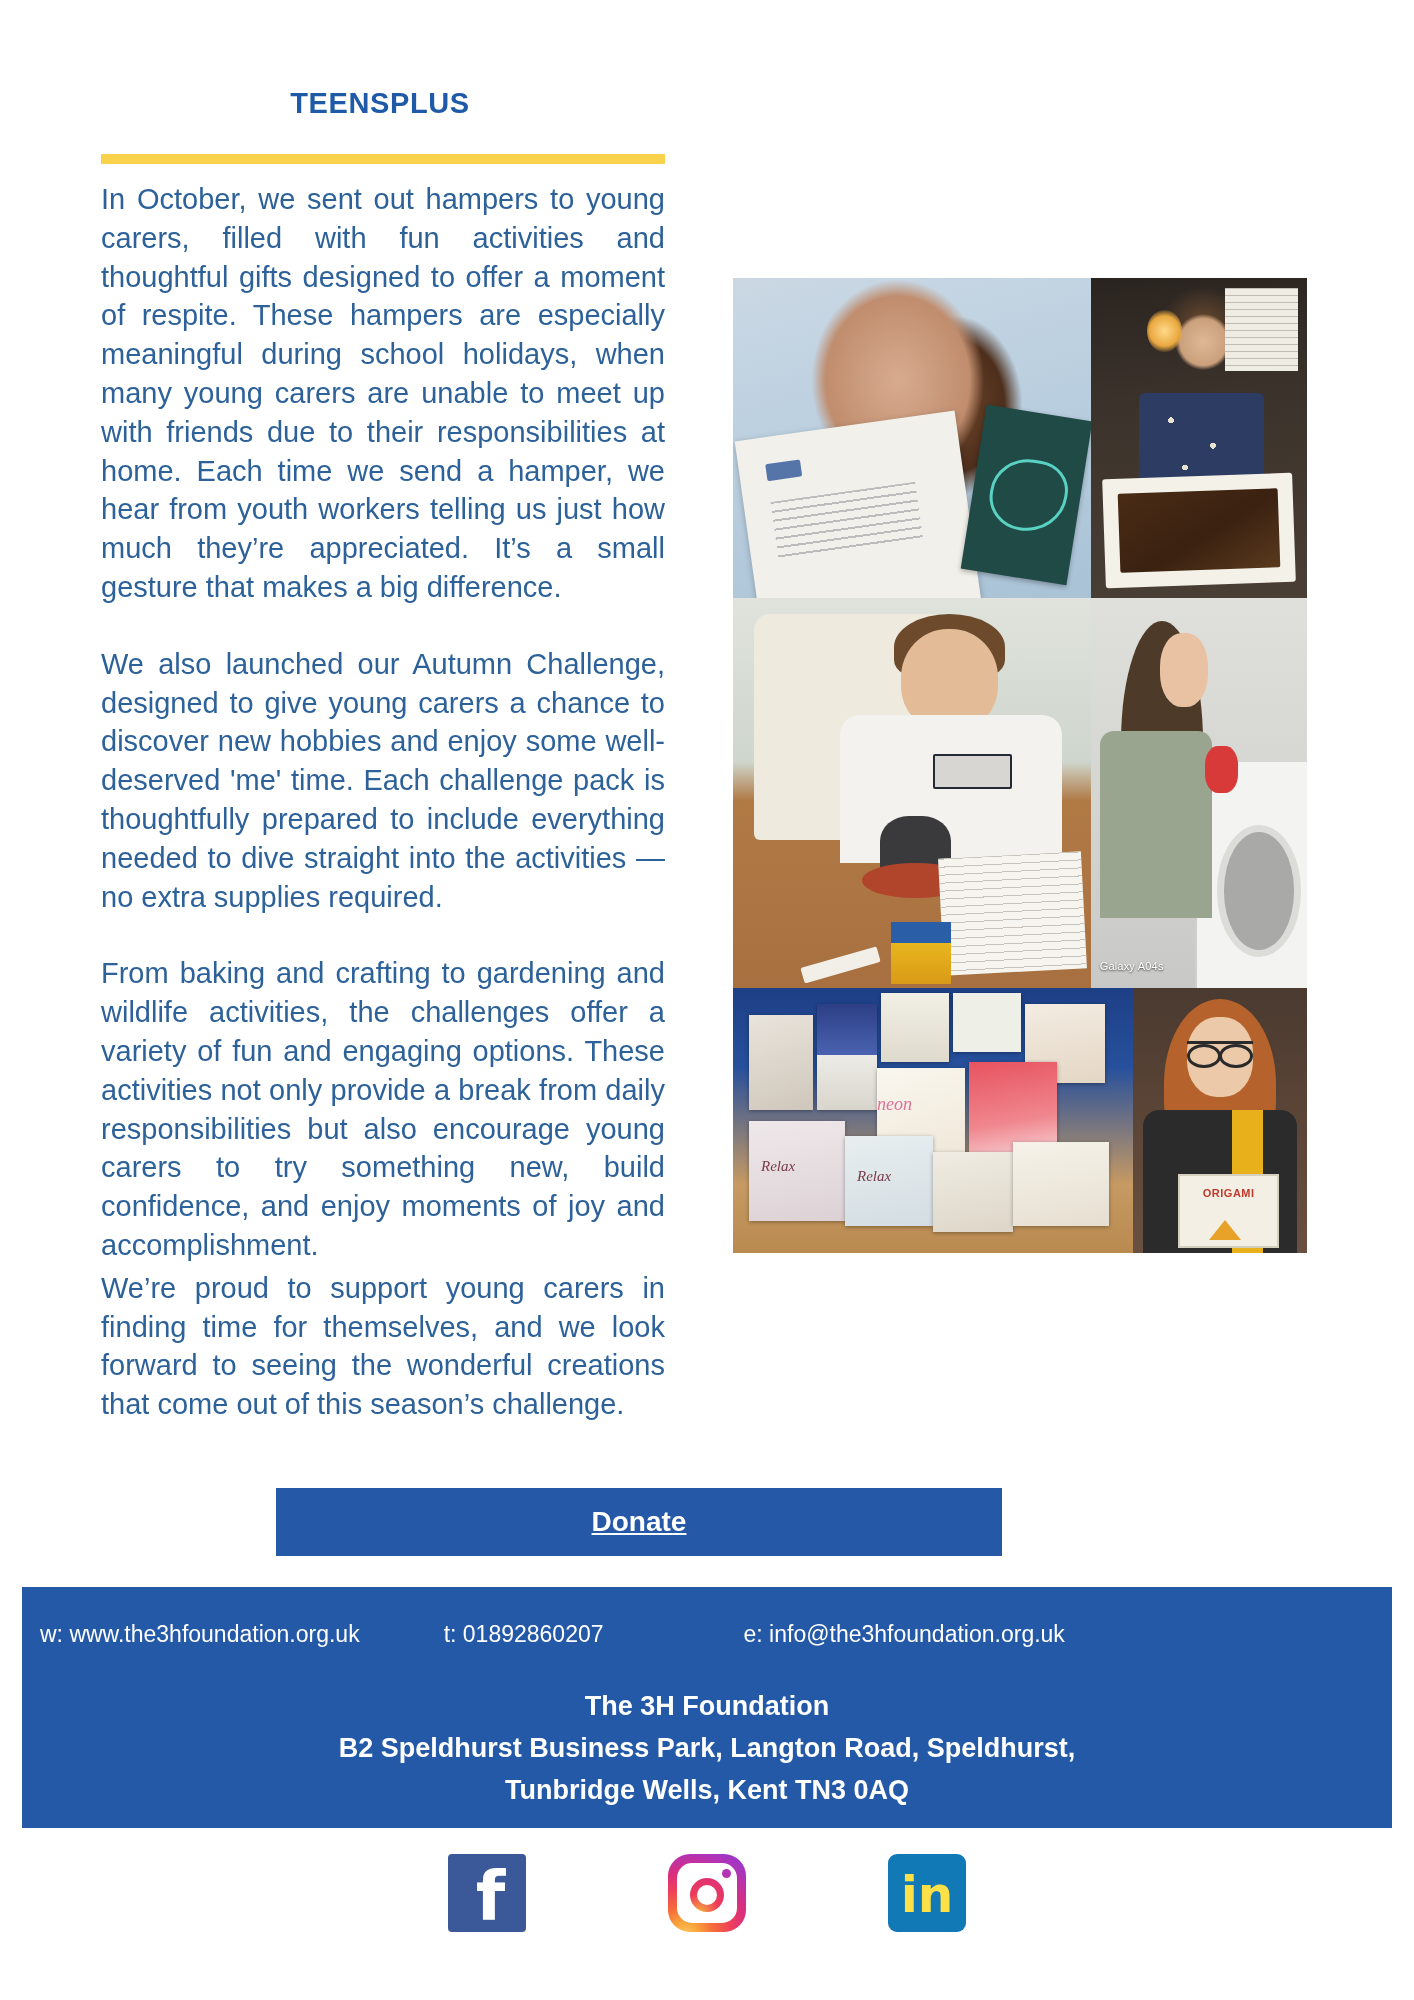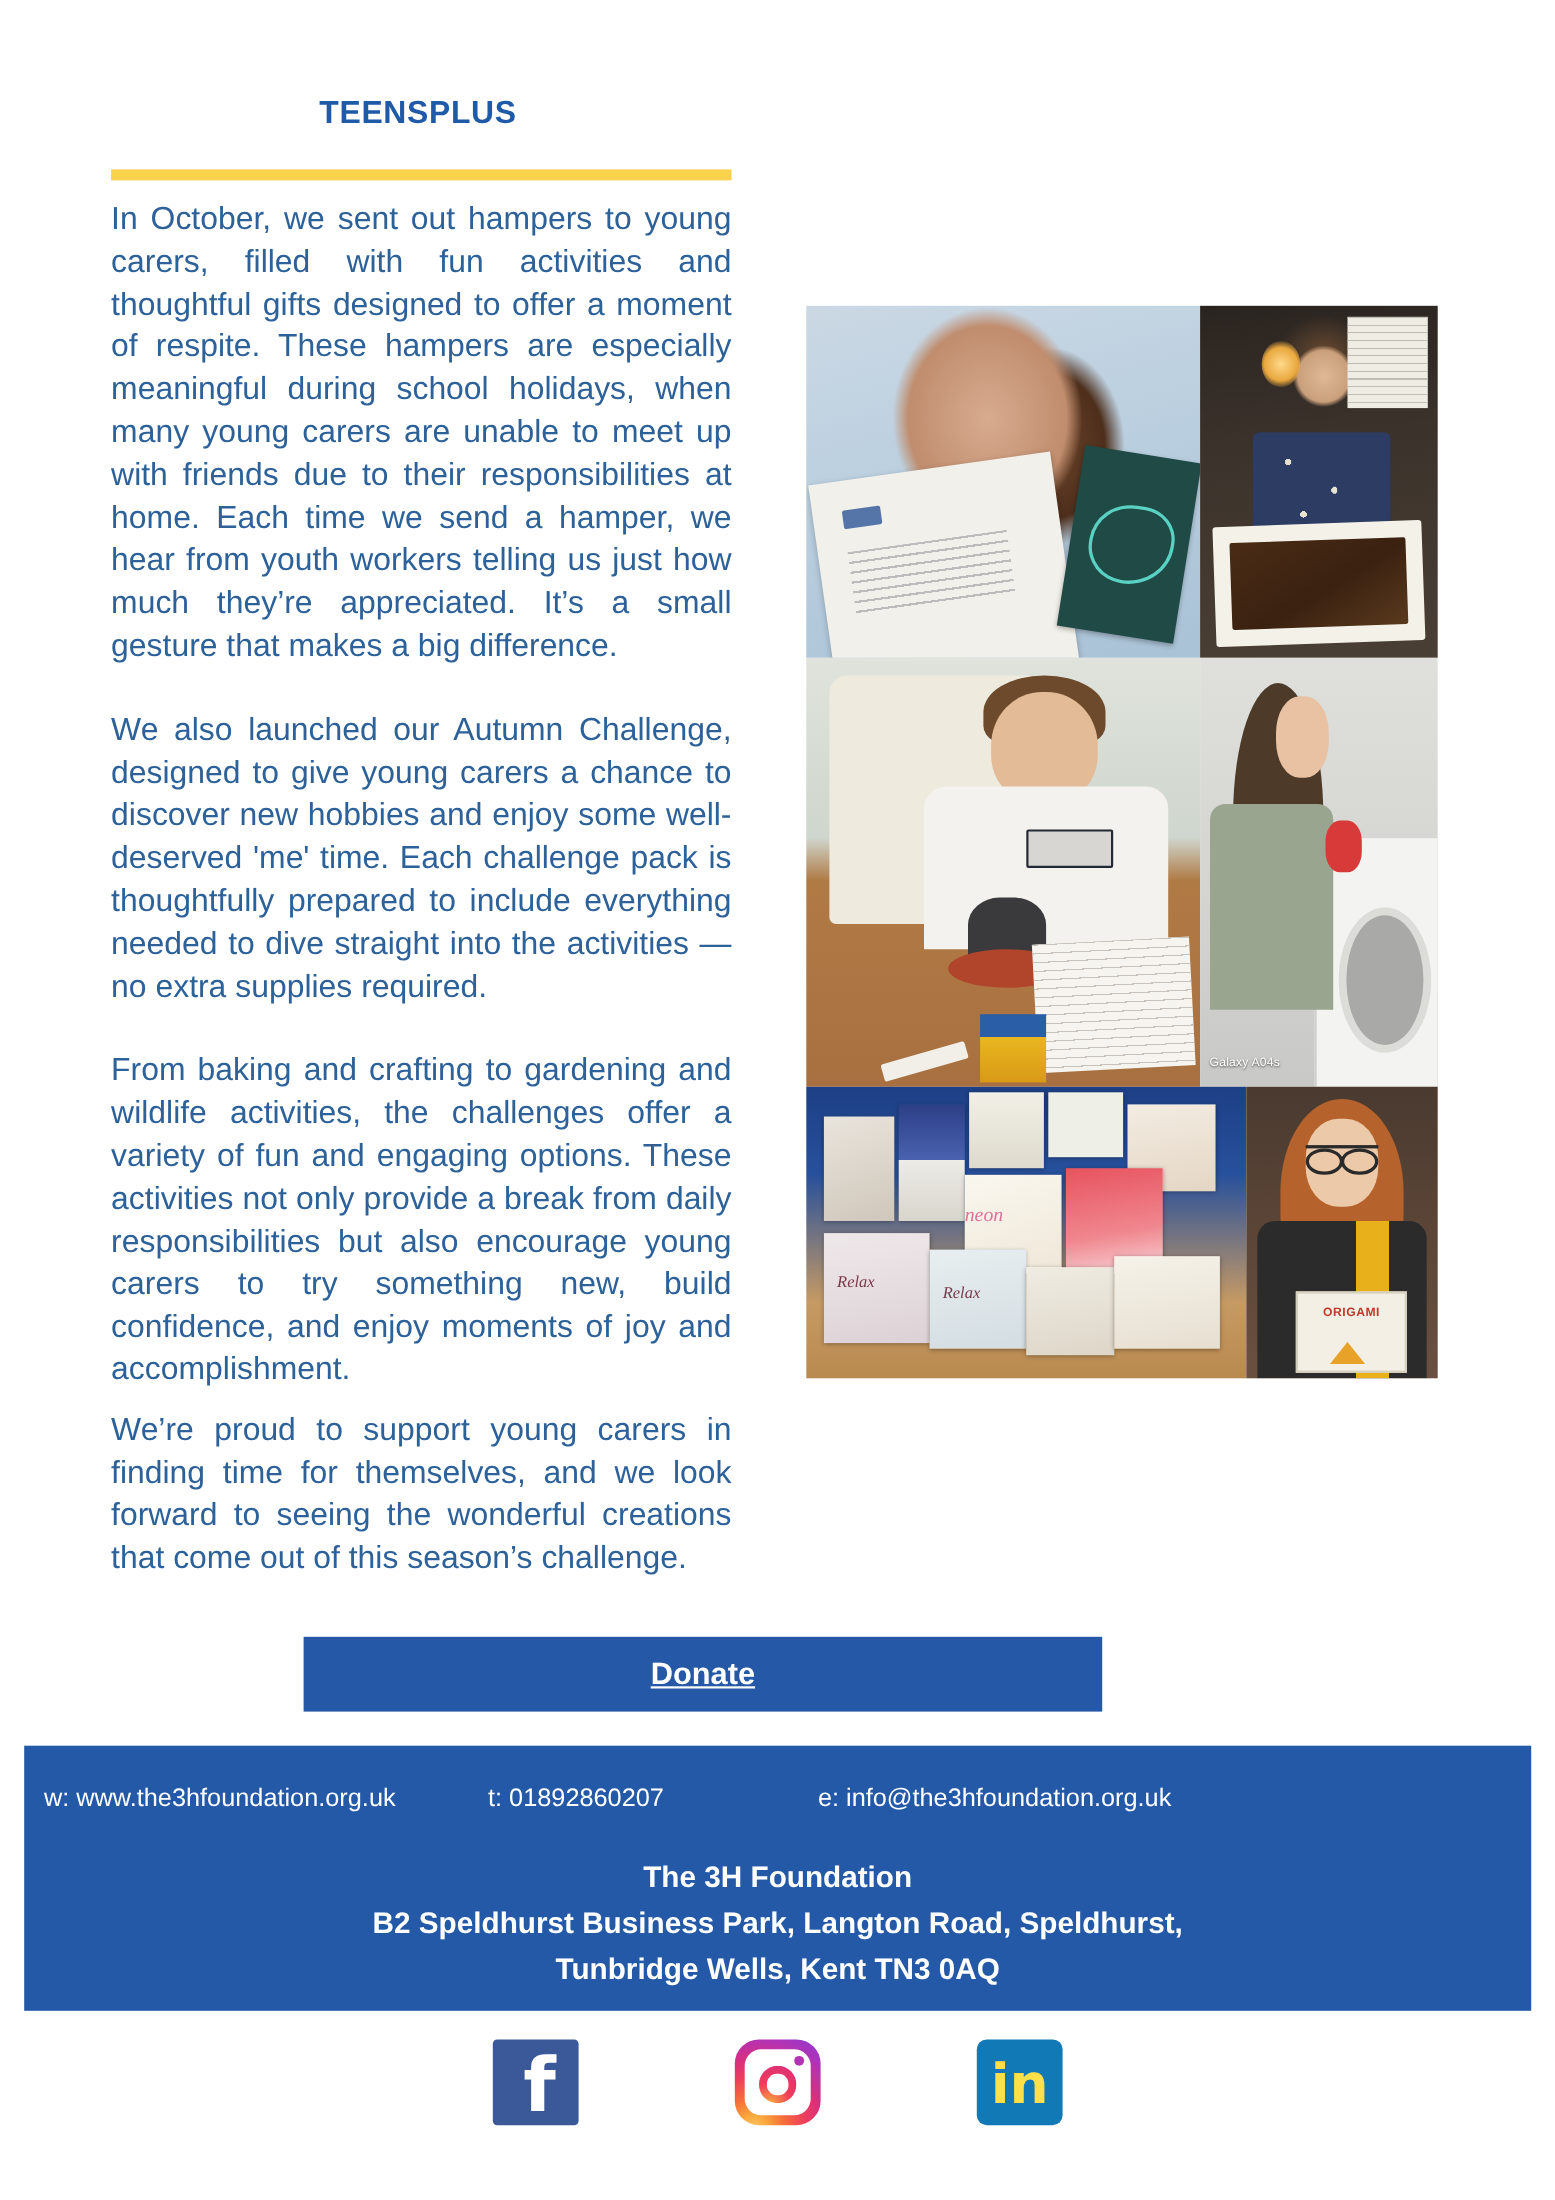--- a/index.html
+++ b/index.html
@@ -49,21 +49,21 @@
     width: 564px;
   }
   .para {
     color: #2D6199;
     font-size: 29px;
     line-height: 38.8px;
     text-align: justify;
     text-justify: inter-word;
   }
   .para + .para { margin-top: 38px; }
-  .para.tight { margin-top: 16px; }
+  .para.tight { margin-top: 4px; }
 
   
   .collage {
     position: absolute;
     left: 733px;
     top: 278px;
     width: 574px;
     height: 975px;
     display: flex;
     flex-direction: column;

